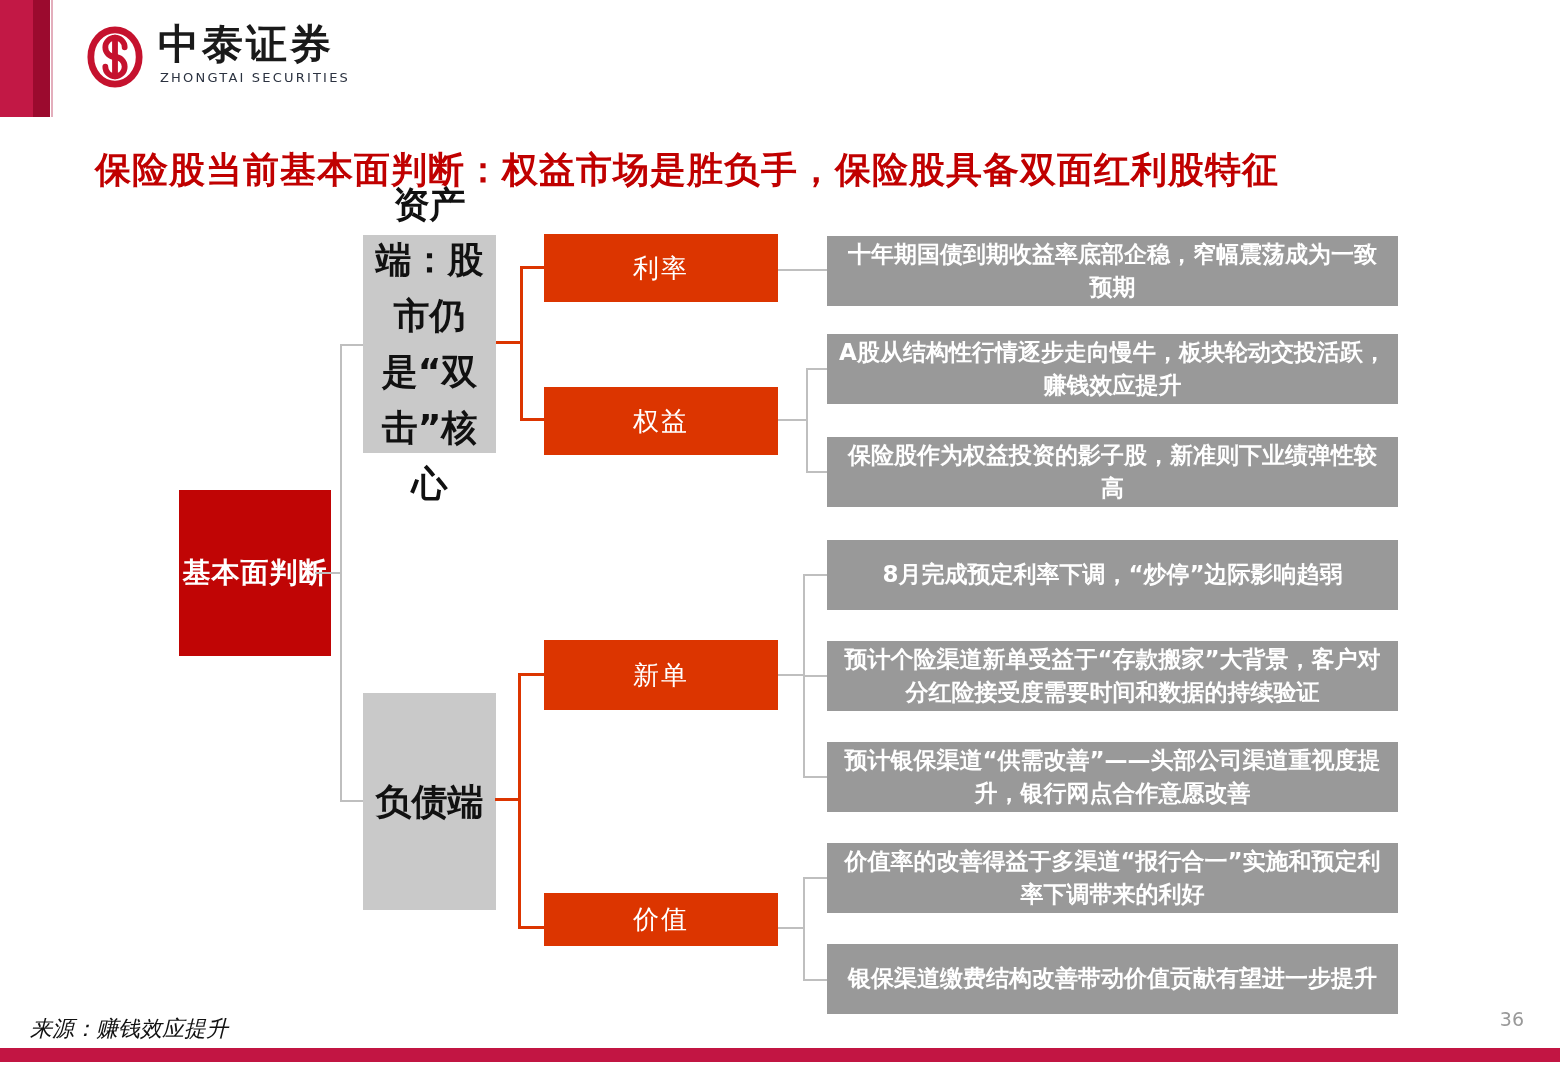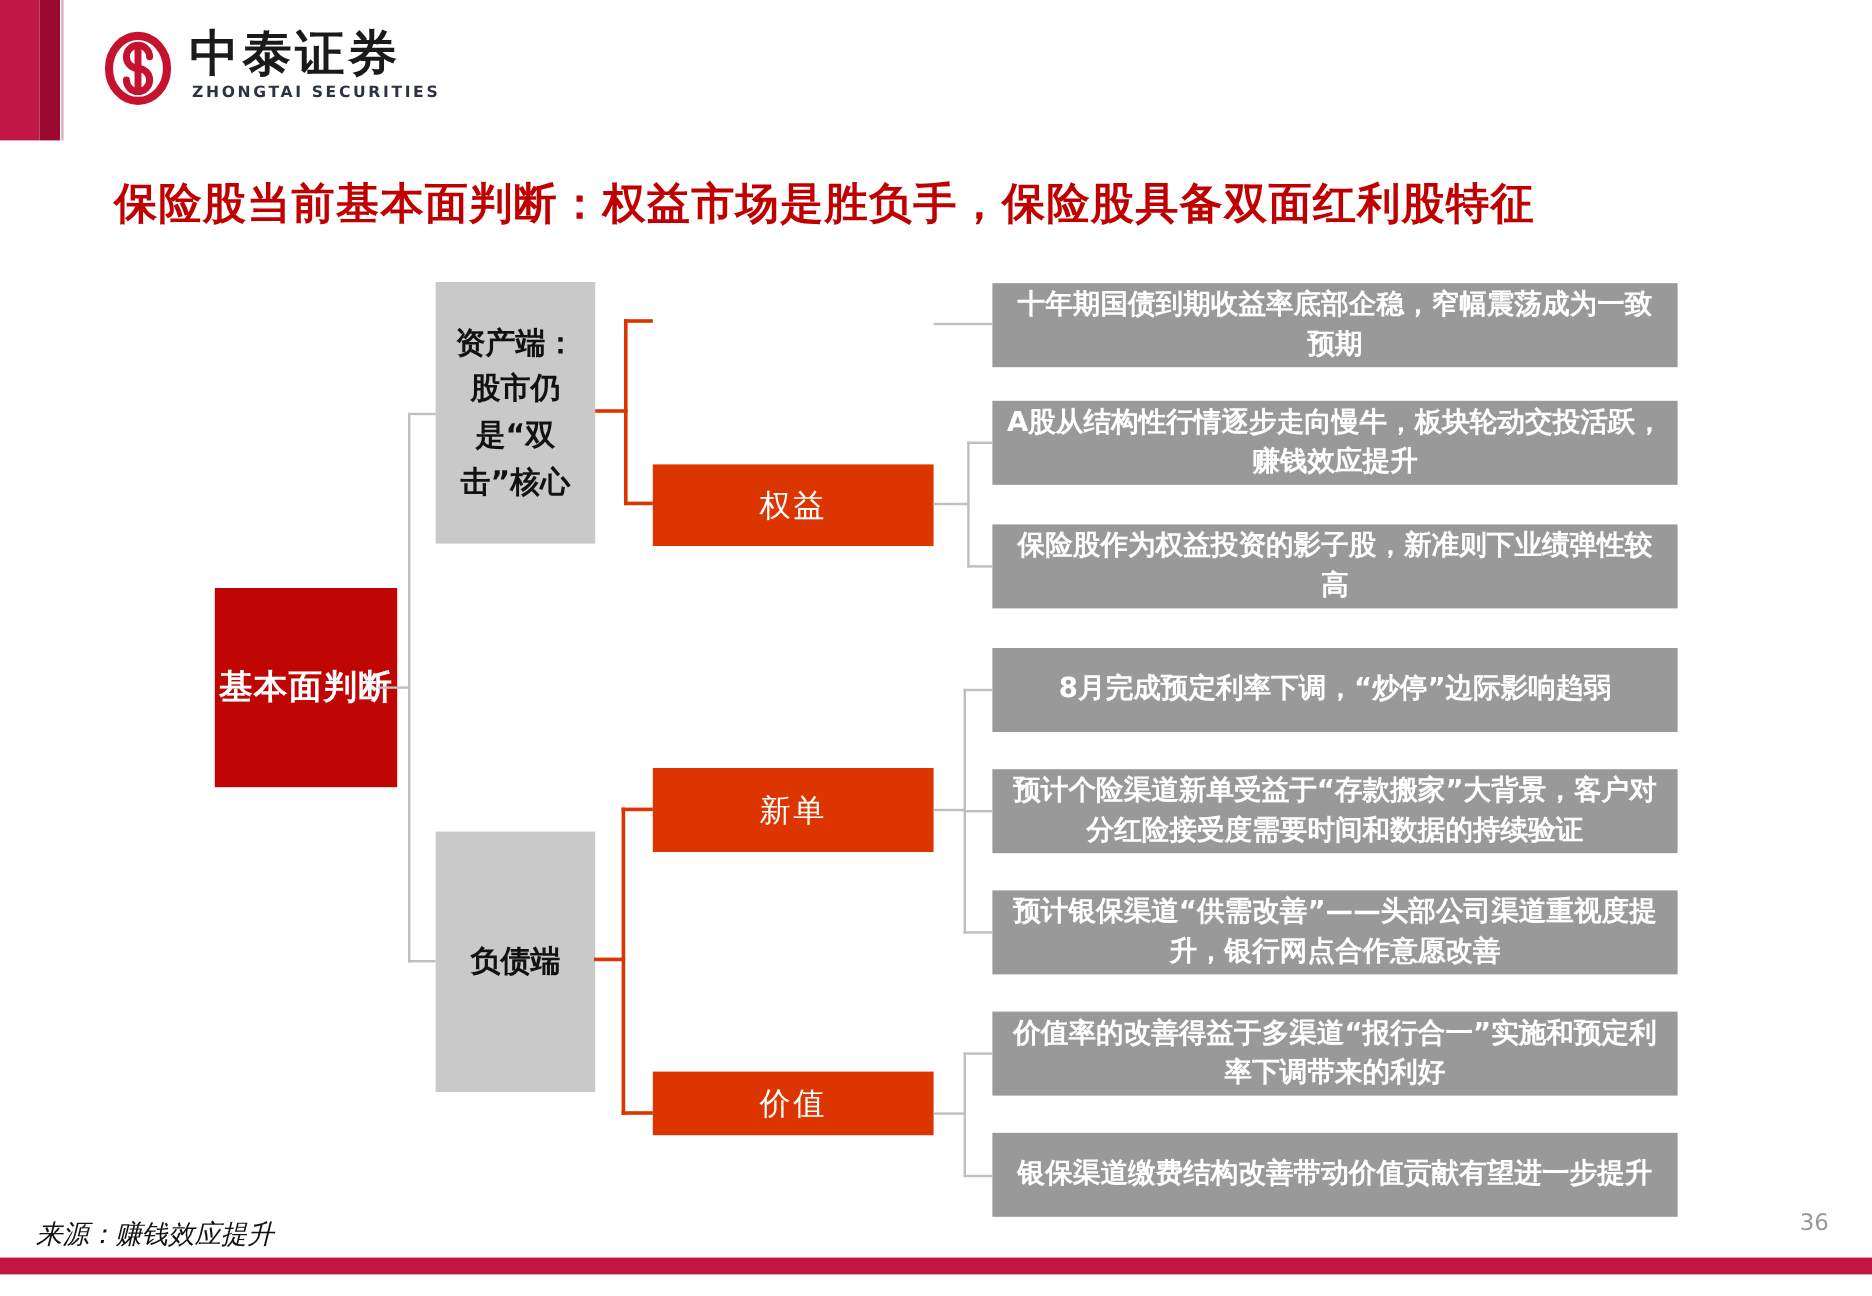--- a/index.html
+++ b/index.html
@@ -7,30 +7,30 @@
     position:relative;width:1560px;height:1080px;background:#ffffff;
     font-family:"DejaVu Sans",sans-serif;overflow:hidden;
   }
   
   .bar-main{position:absolute;left:0;top:0;width:33px;height:117px;background:#C21845;}
   .bar-dark{position:absolute;left:33px;top:0;width:17px;height:117px;background:#9B0A2E;}
   .bar-line{position:absolute;left:51px;top:0;width:2px;height:117px;background:#E3AEBC;}
   
   .logo-icon{position:absolute;left:86px;top:24px;}
   .logo-cn{position:absolute;left:158px;top:24px;font-size:41px;font-weight:bold;color:#1A1A1A;letter-spacing:3px;line-height:1;text-align:right;}
-  .logo-en{position:absolute;left:160px;top:71px;font-size:13px;font-weight:bold;color:#2B3240;letter-spacing:2.2px;line-height:1;}
+  .logo-en{position:absolute;left:160px;top:71px;font-size:13px;font-weight:normal;color:#2B3240;letter-spacing:2.2px;line-height:1;}
   
   .title{
     position:absolute;left:95px;top:146px;width:1360px;
     font-size:36px;font-weight:800;color:#C00000;letter-spacing:1px;white-space:nowrap;
   }
   
   .box{position:absolute;display:flex;align-items:center;justify-content:center;text-align:center;box-sizing:border-box;}
   .root-box{left:163px;top:490px;width:152px;height:166px;background:#C00505;color:#ffffff;font-size:28px;font-weight:bold;letter-spacing:1px;margin-left:16px;}
-  .branch-box{left:363px;width:133px;background:#C9C9C9;color:#111111;font-size:25px;font-weight:bold;line-height:1.55;padding:0 8px;}
+  .branch-box{left:363px;width:133px;background:#C9C9C9;color:#111111;font-size:36px;font-weight:bold;line-height:1.55;padding:0 8px;}
   .branch-asset{top:235px;height:218px;}
   .branch-liab{top:693px;height:217px;}
   .leaf-box{left:544px;width:234px;background:#DC3500;color:#ffffff;font-size:26px;letter-spacing:2px;}
   .leaf-rate{top:234px;height:68px;}
   .leaf-equity{top:387px;height:68px;}
   .leaf-newbiz{top:640px;height:70px;}
   .leaf-value{top:893px;height:53px;}
   .point-box{left:827px;width:571px;height:70px;background:#999999;color:#ffffff;font-size:23px;line-height:1.45;padding:2px 12px;font-weight:bold;}
   
   .cg{position:absolute;background:#BFBFBF;}
@@ -59,20 +59,21 @@
   <div class="logo-cn">中泰证券</div>
   <div class="logo-en">ZHONGTAI SECURITIES</div>
 
   <div class="title">保险股当前基本面判断：权益市场是胜负手，保险股具备双面红利股特征</div>
 
   <div class="box root-box">基本面判断</div>
 
   <div class="box branch-box branch-asset">资产端：股市仍是“双击”核心</div>
   <div class="box branch-box branch-liab">负债端</div>
 
+  <div class="box leaf-box leaf-rate">利率</div>
   <div class="box leaf-box leaf-equity">权益</div>
   <div class="box leaf-box leaf-newbiz">新单</div>
   <div class="box leaf-box leaf-value">价值</div>
 
   <div class="box point-box" style="top:236px;">十年期国债到期收益率底部企稳，窄幅震荡成为一致预期</div>
   <div class="box point-box" style="top:334px;">A股从结构性行情逐步走向慢牛，板块轮动交投活跃，赚钱效应提升</div>
   <div class="box point-box" style="top:437px;">保险股作为权益投资的影子股，新准则下业绩弹性较高</div>
   <div class="box point-box" style="top:540px;">8月完成预定利率下调，“炒停”边际影响趋弱</div>
   <div class="box point-box" style="top:641px;">预计个险渠道新单受益于“存款搬家”大背景，客户对分红险接受度需要时间和数据的持续验证</div>
   <div class="box point-box" style="top:742px;">预计银保渠道“供需改善”——头部公司渠道重视度提升，银行网点合作意愿改善</div>

